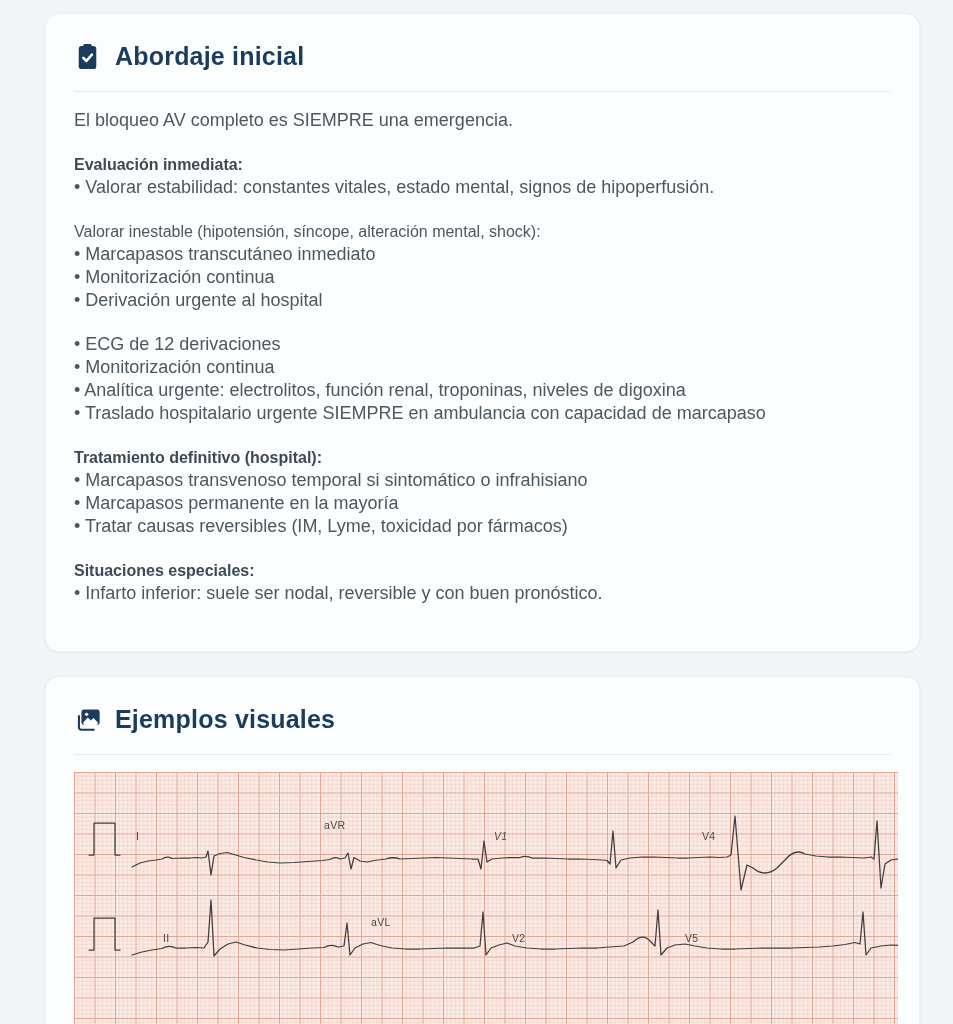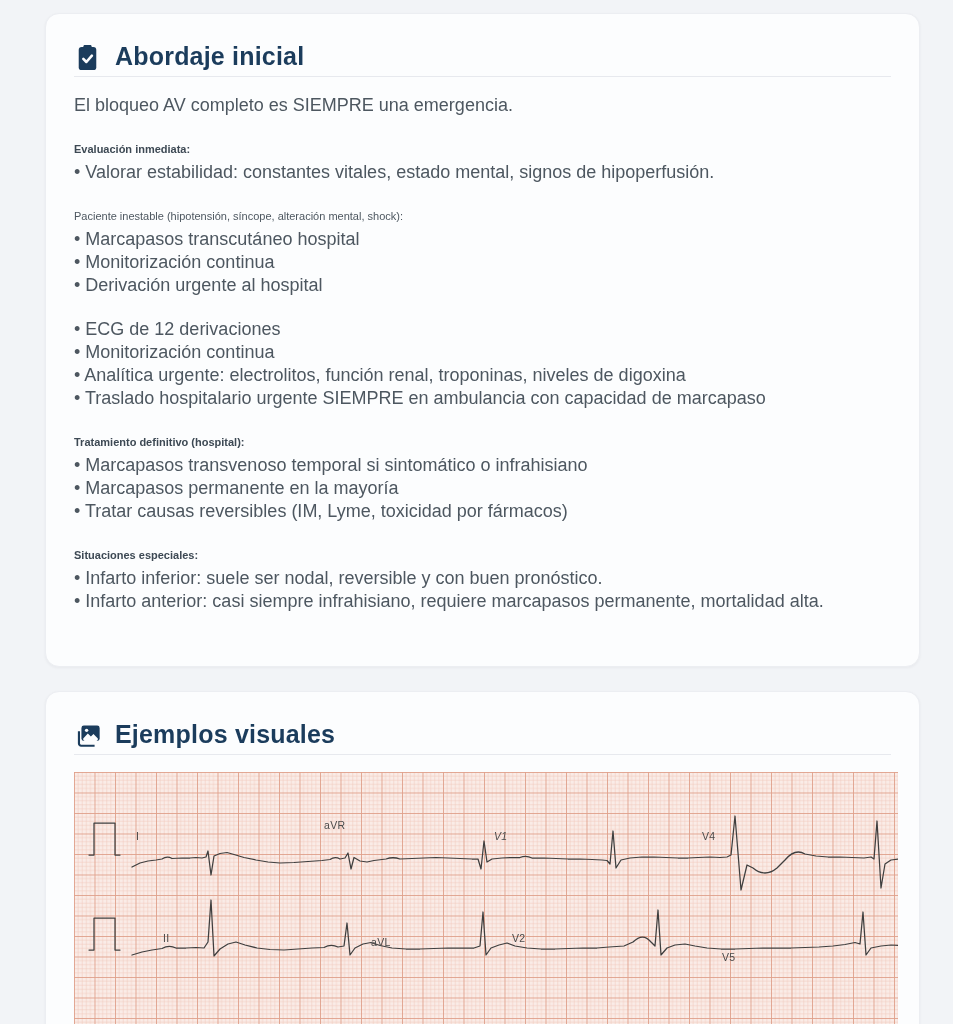--- a/index.html
+++ b/index.html
@@ -14,45 +14,45 @@
     width: 875px;
     background: #fcfdfe;
     border: 1px solid #eceef2;
     border-radius: 14px;
     box-shadow: 0 1px 3px rgba(30,40,60,0.05);
     padding: 28px 28px 38px 28px;
   }
   .card + .card { margin-top: 24px; }
   .card-header {
     display: flex;
-    align-items: flex-end;
+    align-items: center;
     gap: 14px;
-    padding-bottom: 5px;
+    padding-bottom: 20px;
     border-bottom: 1px solid #e7e9ee;
   }
   .card-title {
     font-size: 25px;
     font-weight: 700;
     color: #1b3c5c;
     letter-spacing: 0.2px;
   }
   .hdr-icon { width: 27px; height: 27px; flex: 0 0 auto; }
   .card-content { margin-top: 17px; }
   .text-line {
     font-size: 18px;
     line-height: 23px;
     color: #4d5760;
   }
   .intro { margin-bottom: 21px; }
   .section { margin-bottom: 21px; }
-  .section:last-child { margin-bottom: 15px; }
+  .section:last-child { margin-bottom: 8px; }
   .section-heading {
     font-weight: 700;
     color: #3d4954;
-    font-size: 11px;
+    font-size: 16px;
     line-height: 23px;
   }
   .section-heading.regular { font-weight: 400; color: #4d5760; }
   .ecg-wrap {
     margin-top: 16px;
     width: 824px;
     height: 300px;
     position: relative;
     overflow: hidden;
   }
@@ -84,41 +84,40 @@
       <h2 class="card-title">Abordaje inicial</h2>
     </div>
     <div class="card-content">
       <p class="text-line intro">El bloqueo AV completo es SIEMPRE una emergencia.</p>
       <div id="abordaje-sections">
           <div class="section">
             <div class="section-heading">Evaluación inmediata:</div>
             <div class="text-line">• Valorar estabilidad: constantes vitales, estado mental, signos de hipoperfusión.</div>
           </div>
           <div class="section">
-            <div class="section-heading regular">Paciente inestable (hipotensión, síncope, alteración mental, shock):</div>
-            <div class="text-line">• Marcapasos transcutáneo hospital</div>
+            <div class="section-heading regular">Valorar inestable (hipotensión, síncope, alteración mental, shock):</div>
+            <div class="text-line">• Marcapasos transcutáneo inmediato</div>
             <div class="text-line">• Monitorización continua</div>
             <div class="text-line">• Derivación urgente al hospital</div>
           </div>
           <div class="section">
             <div class="text-line">• ECG de 12 derivaciones</div>
             <div class="text-line">• Monitorización continua</div>
             <div class="text-line">• Analítica urgente: electrolitos, función renal, troponinas, niveles de digoxina</div>
             <div class="text-line">• Traslado hospitalario urgente SIEMPRE en ambulancia con capacidad de marcapaso</div>
           </div>
           <div class="section">
             <div class="section-heading">Tratamiento definitivo (hospital):</div>
             <div class="text-line">• Marcapasos transvenoso temporal si sintomático o infrahisiano</div>
             <div class="text-line">• Marcapasos permanente en la mayoría</div>
             <div class="text-line">• Tratar causas reversibles (IM, Lyme, toxicidad por fármacos)</div>
           </div>
           <div class="section">
             <div class="section-heading">Situaciones especiales:</div>
             <div class="text-line">• Infarto inferior: suele ser nodal, reversible y con buen pronóstico.</div>
-            <div class="text-line">• Infarto anterior: casi siempre infrahisiano, requiere marcapasos permanente, mortalidad alta.</div>
           </div>
         </div>
     </div>
   </section>
 
   <section class="card">
     <div class="card-header">
       <span class="hdr-icon">
         <svg width="27" height="27" viewBox="0 0 24 24">
           <path fill="none" stroke="#1b3c5c" stroke-width="1.9" d="M4.4 8.2v11a1.9 1.9 0 0 0 1.9 1.9h12"></path>
@@ -162,20 +161,20 @@
                    L509 176 L523 176 L535 175 L550 174 L559 170 Q569 160 577 170 L581 174 L584 138 L587 183 L593 176
                    L601 173 L611 172 L621 174 L633 176 L647 177 L661 177 L675 176.5 L689 176 L703 176 L717 176
                    L731 175.5 L745 175 L759 174 L771 172.5 L781 170.5 L786 172 L789 140 L792 183 L797 176 L807 174 L817 173 L824 173.5"></path>
         </svg>
 
       <span class="ecg-label" style="left: 62px; top: 58px;">I</span>
           <span class="ecg-label" style="left: 250px; top: 47px;">aVR</span>
           <span class="ecg-label" style="left: 420px; top: 58px; font-style: italic;">V1</span>
           <span class="ecg-label" style="left: 628px; top: 58px;">V4</span>
           <span class="ecg-label" style="left: 46px; top: 160px; margin-left: 43px;">II</span>
-          <span class="ecg-label" style="left: 250px; top: 164px; padding-left: 47px;">aVL</span>
+          <span class="ecg-label" style="left: 250px; top: 144px; padding-left: 47px;">aVL</span>
           <span class="ecg-label" style="left: 438px; top: 160px;">V2</span>
-          <span class="ecg-label" style="left: 648px; top: 160px; margin-top: 19px;">V5</span>
+          <span class="ecg-label" style="left: 611px; top: 160px;">V5</span>
         </figure>
     </div>
   </section>
 
 </div>
 
 </body></html>

